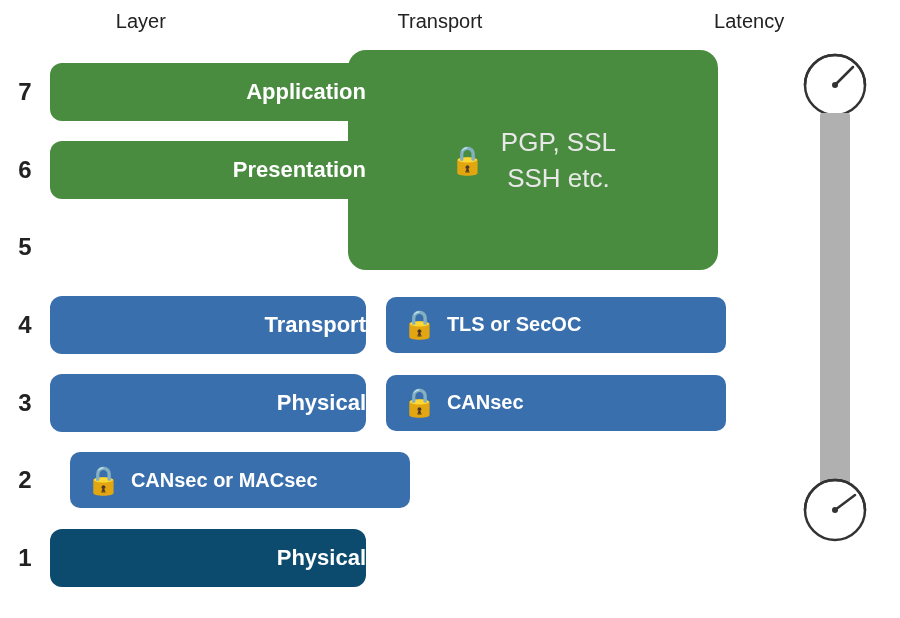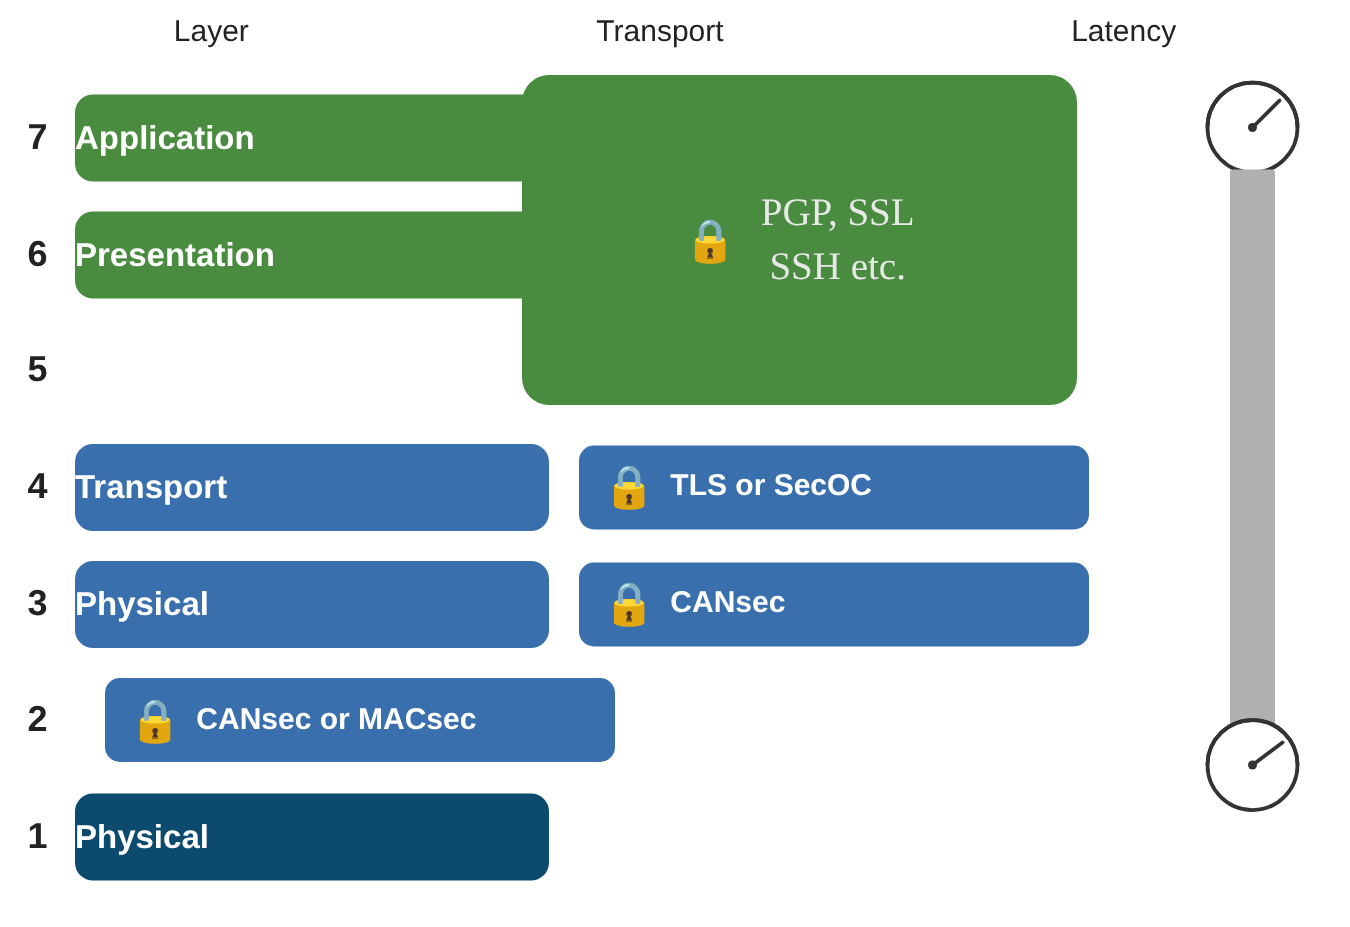--- a/index.html
+++ b/index.html
@@ -57,21 +57,21 @@
       color: #222;
       flex-shrink: 0;
     }
 
     .layer-box {
       width: 316px;
       height: 58px;
       border-radius: 12px;
       display: flex;
       align-items: center;
-      justify-content: flex-start;
+      justify-content: flex-end;
       font-size: 22px;
       font-weight: bold;
       color: #fff;
       flex-shrink: 0;
     }
 
     .layer-green { background-color: #4a8c3f; }
     .layer-blue { background-color: #3a6fad; }
     .layer-yellow { background-color: #0c4a6e; color: #fff; }
 
@@ -103,21 +103,20 @@
       flex-direction: row;
       align-items: center;
       gap: 16px;
     }
 
     .big-security-text {
       font-size: 26px;
       color: #e8e8e8;
       text-align: center;
       line-height: 1.4;
-      font-family: Liberation Serif, serif;
     }
 
     
     .small-security-box {
       height: 56px;
       border-radius: 10px;
       display: flex;
       align-items: center;
       padding: 0 16px;
       font-size: 20px;

